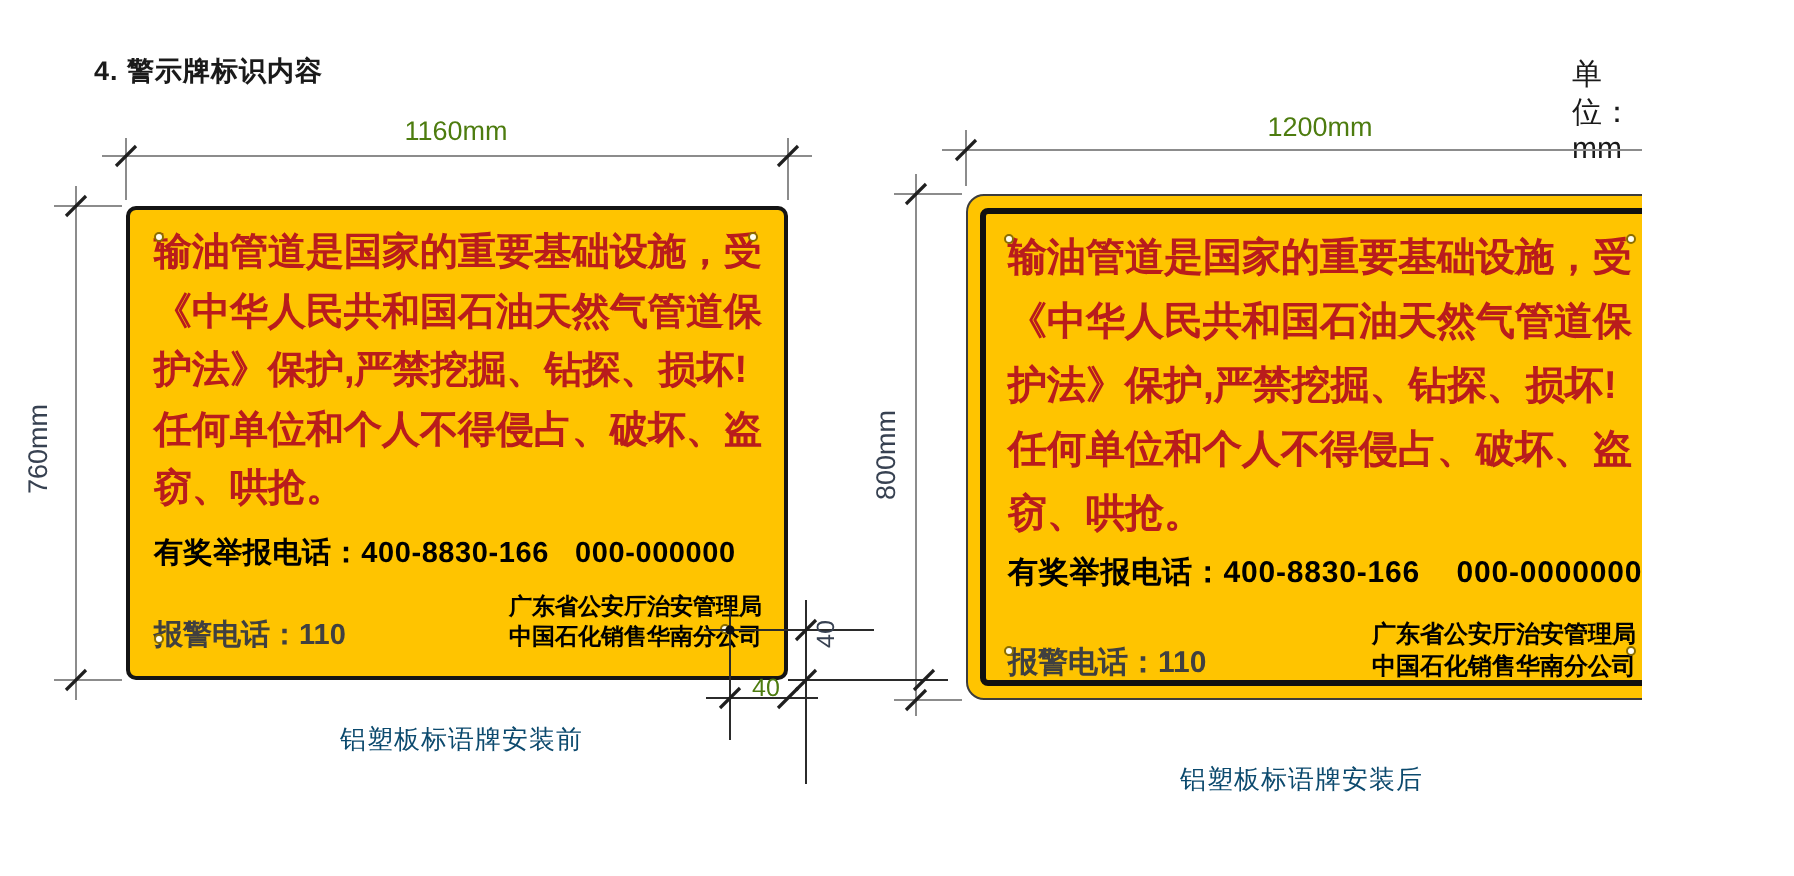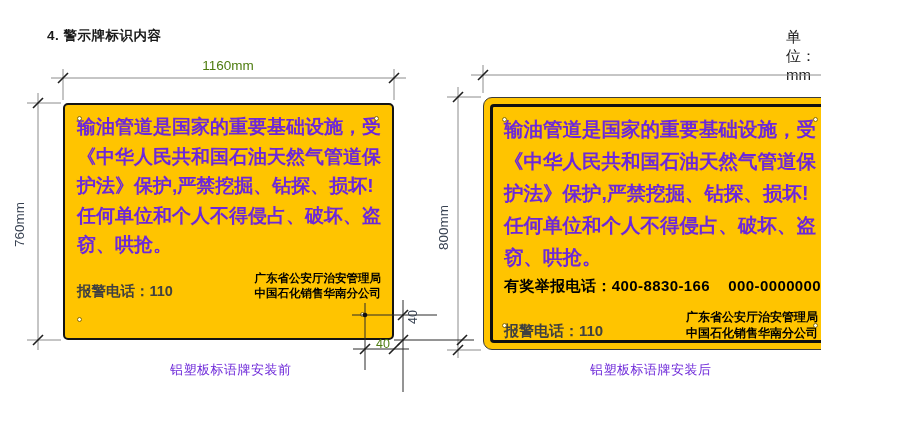--- a/index.html
+++ b/index.html
@@ -24,21 +24,21 @@
     position:absolute; left:483px; top:97px; width:355px; height:253px;
     background:var(--sign-bg,#FFC400); border:1.5px solid #3c3c3c; border-radius:9px;
     box-sizing:border-box; padding:6px;
   }
   .sign2-inner {
     position:relative; width:100%; height:100%; box-sizing:border-box;
     background:var(--sign-bg,#FFC400); border:3px solid #101010; border-radius:4px;
     padding:6px 10px 5px 11px;
   }
 
-  .main-lines { font-weight:bold; color:#6d28d9; white-space:nowrap; }
+  .main-lines { font-weight:bold; color:#b91c1c; white-space:nowrap; }
   .sign1 .main-lines { font-size:19px; line-height:29.5px; }
   .sign2-inner .main-lines { font-size:19.5px; line-height:32px; }
 
   .reward-line { font-weight:bold; color:#000; white-space:pre; }
   .sign1 .reward-line { font-size:14.5px; margin-top:7px; letter-spacing:.3px; }
   .sign2-inner .reward-line { font-size:15px; margin-top:4px; letter-spacing:.4px; }
 
   .bottom-row { display:flex; justify-content:space-between; align-items:flex-end; }
   .sign1 .bottom-row { margin-top:11px; }
   .sign2-inner .bottom-row { margin-top:13px; }
@@ -47,21 +47,21 @@
   .org-block { font-weight:bold; color:#000; font-size:11.5px; line-height:15px; text-align:right; }
   .sign2-inner .org-block { font-size:12px; line-height:16px; }
 
   .hole { position:absolute; width:5px; height:5px; border-radius:50%;
           background:#fffdf0; border:1px solid #8a6d00; box-sizing:border-box; }
 
   .dim-label { position:absolute; font-size:13.5px; color:#4d7c0f; text-align:center; white-space:nowrap; }
   .dim-label.vertical { transform:rotate(-90deg); color:var(--dim-v,#374151); }
   .dim-label.small { font-size:12.5px; }
 
-  .fig-caption { position:absolute; font-size:13px; color:#6d28d9; letter-spacing:.5px; }
+  .fig-caption { position:absolute; font-size:13px; color:#0c4a6e; letter-spacing:.5px; }
 </style>
 </head>
 <body>
 
 <div class="canvas">
 
   <div class="doc-title">4. 警示牌标识内容</div>
   <div class="unit-label">单位：mm</div>
 
   <svg class="dims-svg" viewBox="0 0 897 438" xmlns="http://www.w3.org/2000/svg">
@@ -104,20 +104,21 @@
   </svg>
 
   <div class="sign1">
     <div class="main-lines">
       <div>输油管道是国家的重要基础设施，受</div>
       <div>《中华人民共和国石油天然气管道保</div>
       <div>护法》保护,严禁挖掘、钻探、损坏!</div>
       <div>任何单位和个人不得侵占、破坏、盗</div>
       <div>窃、哄抢。</div>
     </div>
+    <div class="reward-line">有奖举报电话：400-8830-166   000-000000</div>
     <div class="bottom-row">
       <div class="police-line">报警电话：110</div>
       <div class="org-block">
         <div>广东省公安厅治安管理局</div>
         <div>中国石化销售华南分公司</div>
       </div>
     </div>
     <div class="hole" style="left:12px; top:11px;"></div>
     <div class="hole" style="right:13px; top:11px;"></div>
     <div class="hole" style="left:12px; bottom:16px;"></div>
@@ -161,20 +162,21 @@
       <line x1="398" y1="345" x2="408" y2="335"></line>
       <line x1="360" y1="354" x2="370" y2="344"></line>
       <line x1="389" y1="354" x2="399" y2="344"></line>
       <line x1="457" y1="345" x2="467" y2="335"></line>
     </g>
     <circle cx="365" cy="315" r="2.3" fill="#111"></circle>
   </svg>
 
   <div class="dim-label" style="left:168px; top:58px; width:120px;">1160mm</div>
   <div class="dim-label vertical" style="left:-16px; top:217px; width:70px;">760mm</div>
+  <div class="dim-label" style="left:600px; top:56px; width:120px;">1200mm</div>
   <div class="dim-label vertical" style="left:408px; top:220px; width:70px;">800mm</div>
   <div class="dim-label vertical small" style="left:393px; top:310px; width:40px;">40</div>
   <div class="dim-label small" style="left:368px; top:337px; width:30px;">40</div>
 
   <div class="fig-caption" style="left:170px; top:361px;">铝塑板标语牌安装前</div>
-  <div class="fig-caption" style="left:590px; top:361px;">铝塑板标语牌安装后</div>
+  <div class="fig-caption" style="left:590px; top:381px;">铝塑板标语牌安装后</div>
 
 </div>
 
 </body></html>

